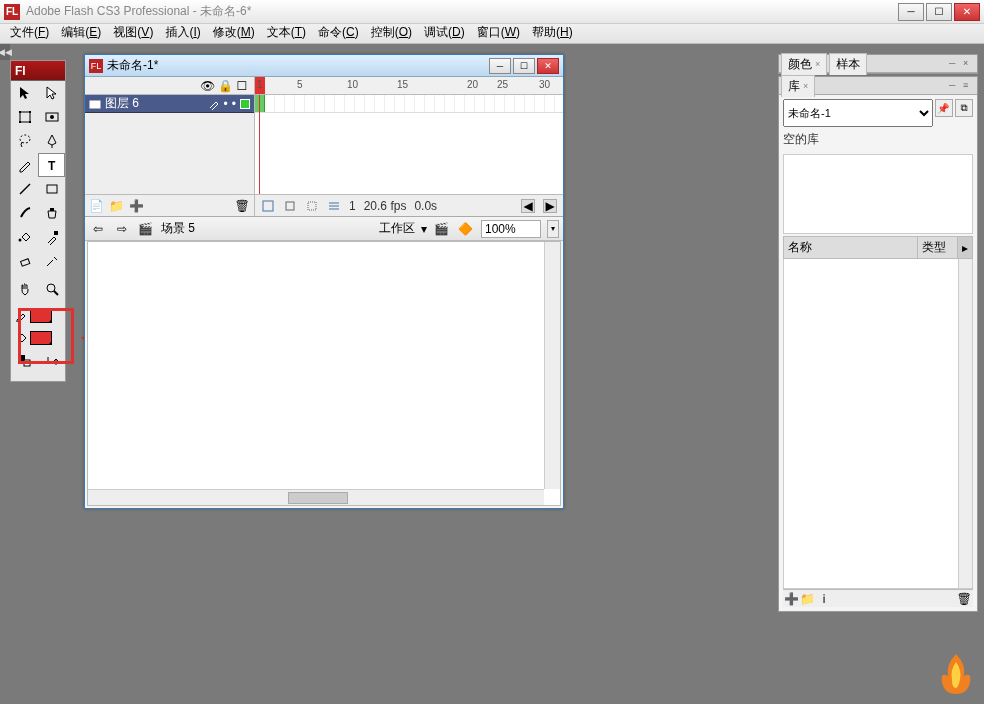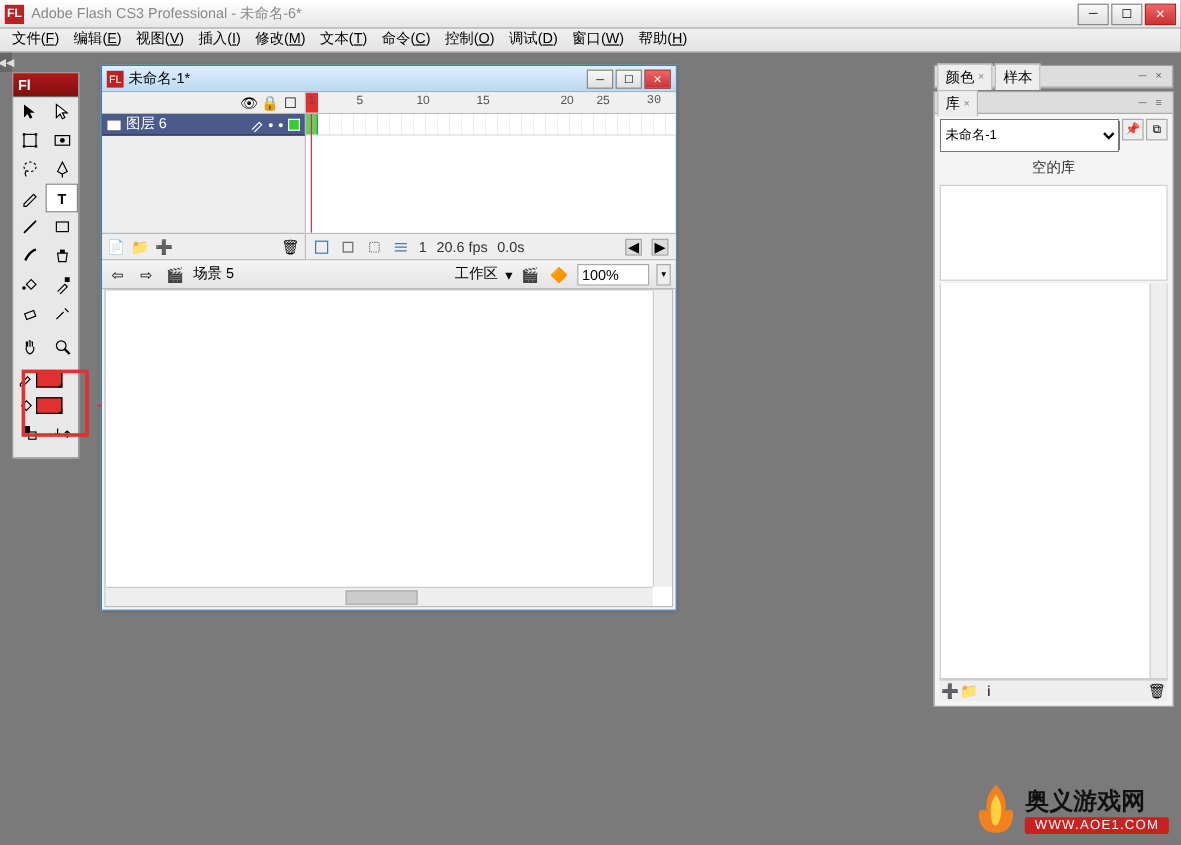--- a/index.html
+++ b/index.html
@@ -92,21 +92,21 @@
 .panel { background:#e8e8e8; border:1px solid #999; margin-bottom:2px; }
 .ptabs { height:18px; background:#ddd; display:flex; align-items:center; padding:0 2px; border-bottom:1px solid #aaa; }
 .ptab { padding:2px 6px; background:#eee; border:1px solid #bbb; border-bottom:none; margin-right:2px; cursor:pointer; font-size:11px; display:flex; align-items:center; gap:3px; }
 .ptab .x { font-size:9px; color:#888; cursor:pointer; }
 .ptabs .pctl { margin-left:auto; display:flex; gap:2px; }
 .ptabs .pctl span { width:12px;height:12px; font-size:9px; cursor:pointer; color:#666; }
 .pbody { padding:4px; background:#f4f4f4; }
 .libsel { width:100%; display:flex; }
 .libsel select { flex:1; height:28px; font-size:11px; }
 .libsel .lb { width:18px;height:18px;border:1px solid #aaa;margin-left:2px;background:#eee;display:flex;align-items:center;justify-content:center;font-size:10px; cursor:pointer; }
-.libmsg { padding:4px 0; color:#333;text-align:center; }
+.libmsg { padding:4px 0; color:#333; }
 .libprev { height:80px; background:#fff; border:1px solid #ccc; margin:2px 0; }
 .libhdr { display:flex; background:#ddd; border:1px solid #bbb; }
 .libhdr .c { flex:1; padding:2px 4px; border-right:1px solid #bbb; }
 .liblist { height:330px; background:#fff; border:1px solid #ccc; border-top:none; position:relative; }
 .liblist .vsb { position:absolute; right:0;top:0;bottom:0;width:14px;background:#eee;border-left:1px solid #ccc; }
 .libfoot { height:18px; background:#eee; border-top:1px solid #bbb; display:flex; align-items:center; padding:0 2px; gap:2px; }
 .libfoot span { width:14px;height:14px; cursor:pointer; display:flex;align-items:center;justify-content:center; }
 
 
 .wm { position:absolute; right:10px; bottom:8px; display:flex; align-items:center; gap:6px; }
@@ -304,21 +304,21 @@
           <span>☐</span>
         </div>
         <div class="tl-ruler" id="tlruler">
           <div class="ph"></div>
         <span class="rnum" style="left: 2px;">1</span>
             <span class="rnum" style="left: 42px;">5</span>
             <span class="rnum" style="left: 92px;">10</span>
             <span class="rnum" style="left: 142px;">15</span>
             <span class="rnum" style="left: 192px; margin-left: 20px;">20</span>
             <span class="rnum" style="left: 242px;">25</span>
-            <span class="rnum" style="left: 284px; font-family: Liberation Mono, monospace;">30</span>
+            <span class="rnum" style="left: 284px;">30</span>
           </div>
       </div>
       <div class="tl-body">
         <div class="tl-layers">
           <div class="layer">
             <svg class="licon" viewBox="0 0 12 12">
                 <rect x="1" y="3" width="10" height="7" fill="#fff" stroke="#fff"></rect>
               </svg>
             <span>图层 6</span>
             <span style="flex:1"></span>
@@ -418,38 +418,39 @@
           </div>
       </div>
       <div class="pbody">
         <div class="libsel">
           <select><option>未命名-1</option></select>
           <div class="lb">📌</div>
           <div class="lb">⧉</div>
         </div>
         <div class="libmsg">空的库</div>
         <div class="libprev"></div>
+        <div class="libhdr">
+          <div class="c">名称</div>
+          <div class="c" style="flex:0 0 40px">类型</div>
+          <div style="width:14px;background:#ccc;display:flex;align-items:center;justify-content:center">▸</div>
+        </div>
         <div class="liblist">
           <div class="vsb"></div>
         </div>
         <div class="libfoot">
           <span>➕</span>
           <span>📁</span>
           <span>ℹ</span>
           <span style="flex:1"></span>
           <span>🗑</span>
         </div>
       </div>
     </div>
   </div>
 
   <div class="wm">
     <svg class="flame" viewBox="0 0 36 44">
       <path d="M18 2 Q28 12 26 24 Q34 20 32 30 Q30 42 18 42 Q6 42 4 30 Q2 20 10 24 Q8 12 18 2" fill="#f08020"></path>
       <path d="M18 10 Q24 18 22 28 Q20 36 18 36 Q14 36 14 28 Q12 18 18 10" fill="#ffd040"></path>
     </svg>
-    <div class="txt">
-      <div class="cn">奥义游戏网</div>
-      <div class="url">WWW.AOE1.COM</div>
-    </div>
   </div>
 
 </div>
 
 </body></html>

